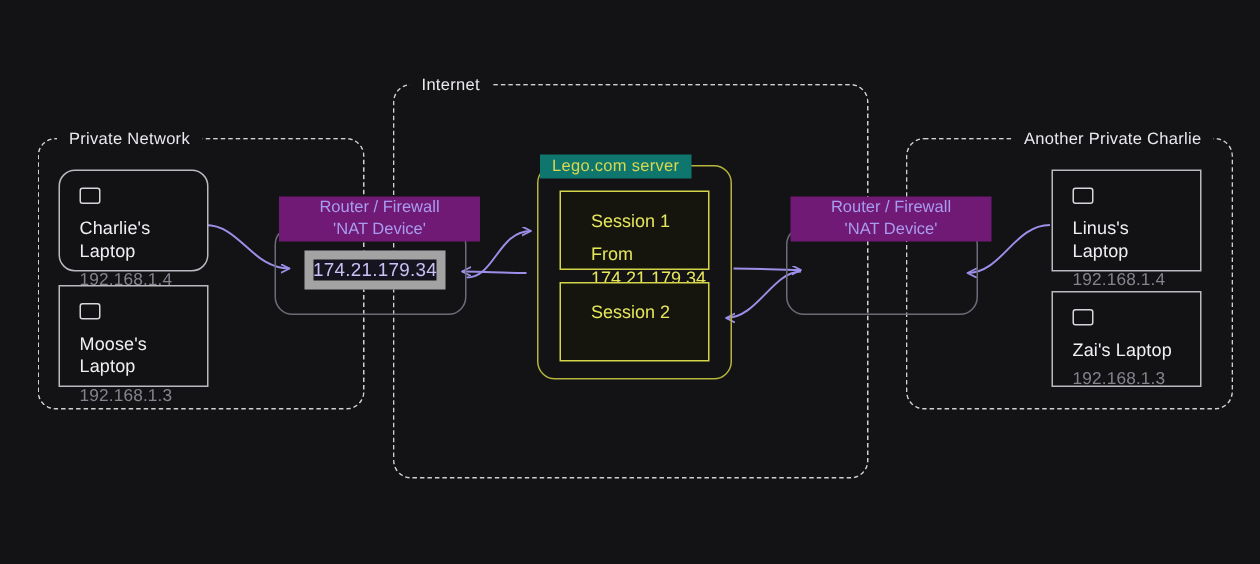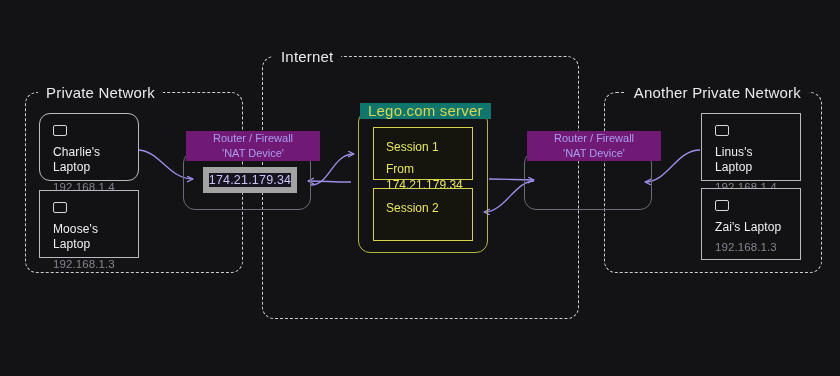--- a/index.html
+++ b/index.html
@@ -24,21 +24,21 @@
     border-radius: 12px;
   }
   .group.dashed {
     border: 1px dashed #cfcfd4;
   }
   .group-label {
     position: absolute;
     top: -8px;
     background: #131316;
     padding: 0 8px;
-    font-size: 15px;
+    font-size: 11px;
     letter-spacing: .2px;
     white-space: nowrap;
     line-height: 16px;
     text-align: center;
   }
   .label-white { color: #e9e9ee; }
   .label-yellow { color: #d8d84f; }
 
   
   .router-frame {
@@ -105,21 +105,21 @@
     position: absolute;
     box-sizing: border-box;
     border: 1px solid #b5b53c;
     border-radius: 12px;
   }
   .session {
     position: absolute;
     box-sizing: border-box;
     border: 1px solid #d4d44a;
     background: #15150e;
-    padding: 11px 12px;
+    padding: 11px 20px;
   }
   .session-title {
     color: #e6e65c;
     font-size: 12px;
     line-height: 16px;
     margin-bottom: 6px;
   }
   .session-from {
     color: #e6e65c;
     font-size: 12px;
@@ -163,42 +163,42 @@
 
   <div class="group dashed" style="left:262px; top:56px; width:317px; height:263px;">
     <span class="group-label label-white" style="left:10px;">Internet</span>
   </div>
 
   <div class="group dashed" style="left:25px; top:92px; width:218px; height:181px;">
     <span class="group-label label-white" style="left:12px;">Private Network</span>
   </div>
 
   <div class="group dashed" style="left:604px; top:92px; width:218px; height:181px;">
-    <span class="group-label label-white" style="right:12px;">Another Private Network</span>
+    <span class="group-label label-white" style="right:12px;">Another Private Charlie</span>
   </div>
 
   <div class="device" style="left:39px; top:113px; width:100px; height:68px;border-radius:11px;">
     <div class="device-icon"></div>
     <div class="device-name">Charlie's Laptop</div>
     <div class="device-ip">192.168.1.4</div>
   </div>
 
   <div class="device" style="left:39px; top:190px; width:100px; height:68px;">
     <div class="device-icon"></div>
     <div class="device-name">Moose's Laptop</div>
     <div class="device-ip">192.168.1.3</div>
   </div>
 
   <div class="device" style="left:701px; top:113px; width:100px; height:68px;">
     <div class="device-icon"></div>
     <div class="device-name">Linus's Laptop</div>
     <div class="device-ip">192.168.1.4</div>
   </div>
 
-  <div class="device" style="left:701px; top:188px; width:100px; height:72px;">
+  <div class="device" style="left:701px; top:194px; width:100px; height:64px;">
     <div class="device-icon"></div>
     <div class="device-name">Zai's Laptop</div>
     <div class="device-ip">192.168.1.3</div>
   </div>
 
   <div class="router-frame" style="left:183px; top:151px; width:128px; height:59px;"></div>
   <div class="router-caption" style="left:186px; top:131px; width:122px;">
     <span>Router / Firewall</span><br>
     <span>'NAT Device'</span>
   </div>

